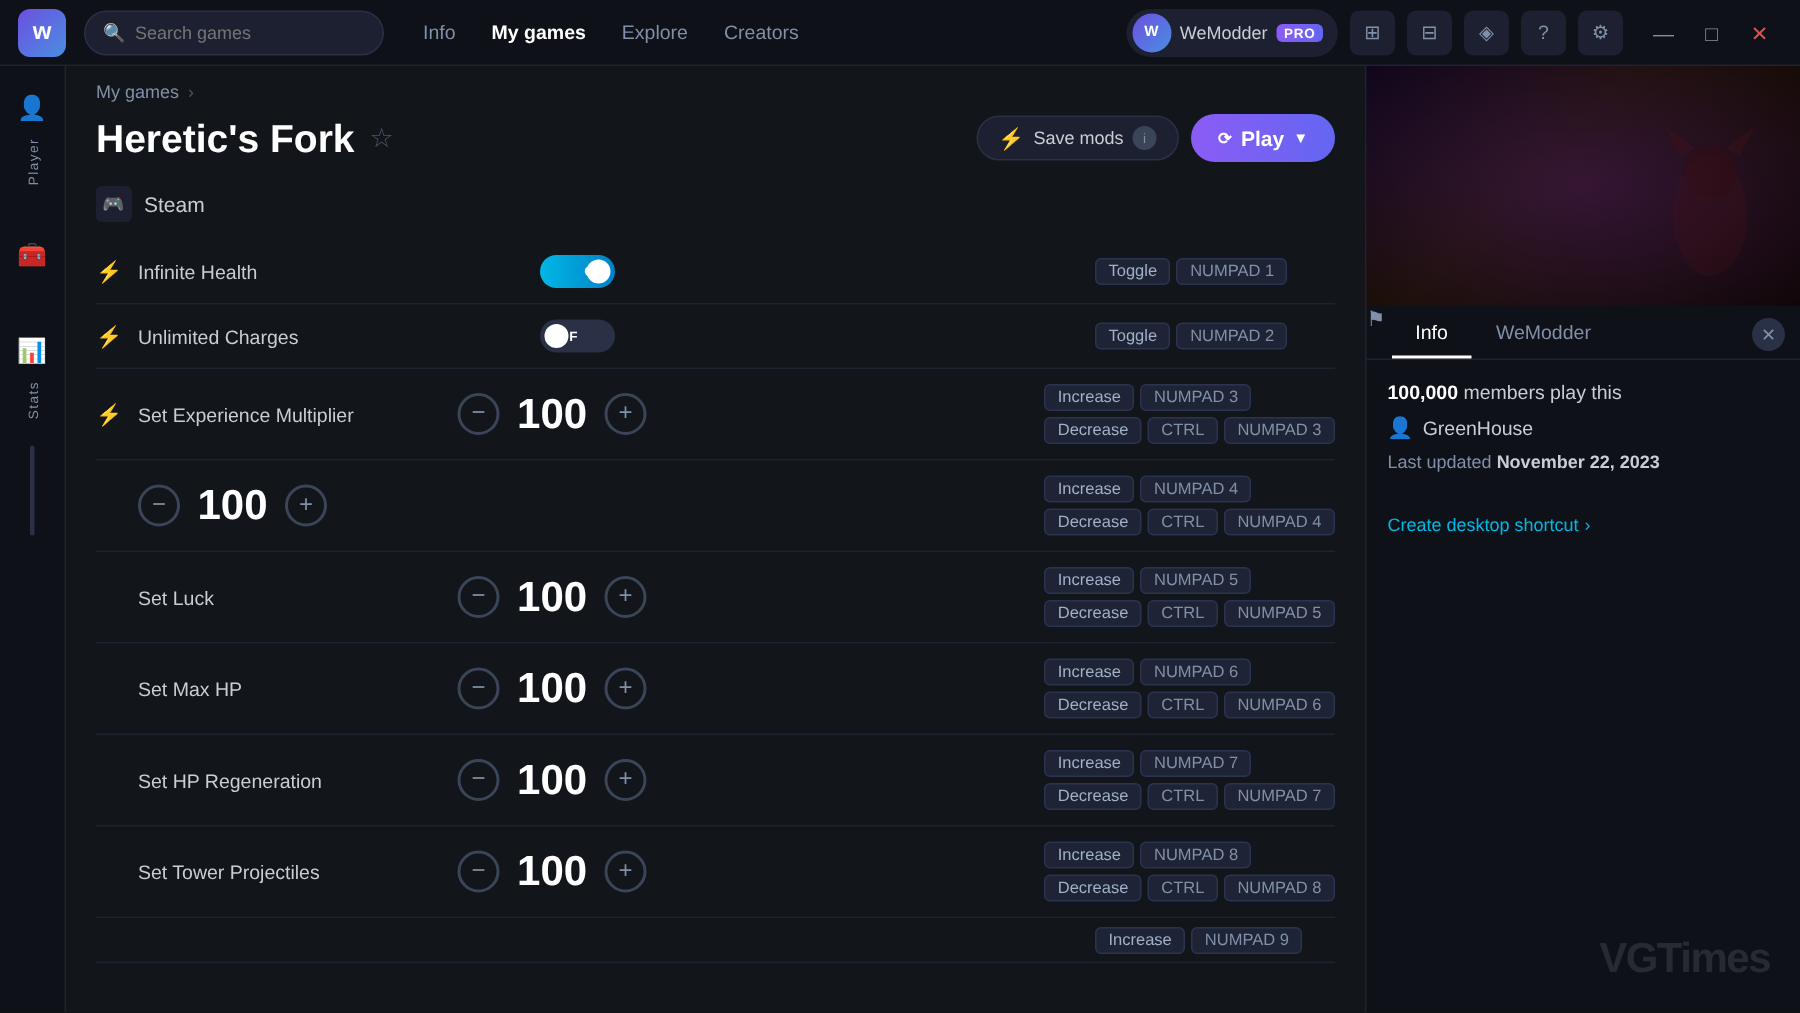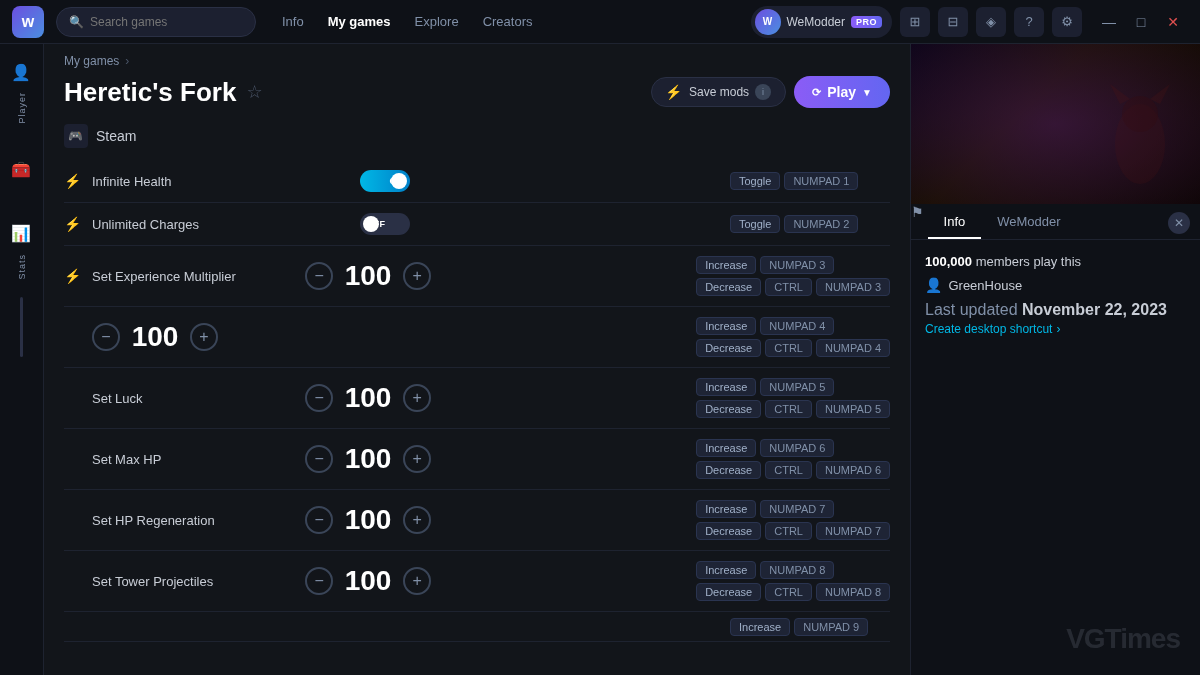--- a/index.html
+++ b/index.html
@@ -405,23 +405,23 @@
       margin-bottom: 8px;
     }
     .panel-stat strong { color: #fff; }
     .panel-author {
       display: flex; align-items: center; gap: 6px;
       margin-bottom: 8px;
     }
     .panel-author-icon { color: #8090a8; font-size: 14px; }
     .panel-author-name { color: #c8cdd6; font-size: 13px; }
     .panel-updated {
-      font-size: 16px;
-      color: #8090a8;
-      margin-bottom: 3px;
+      font-size: 12px;
+      color: #8090a8;
+      margin-bottom: 28px;
     }
     .panel-updated strong { color: #c8cdd6; }
     .panel-link {
       display: flex; align-items: center; gap: 4px;
       color: #00b8e6;
       font-size: 12px;
       cursor: pointer;
       text-decoration: none;
     }
 

